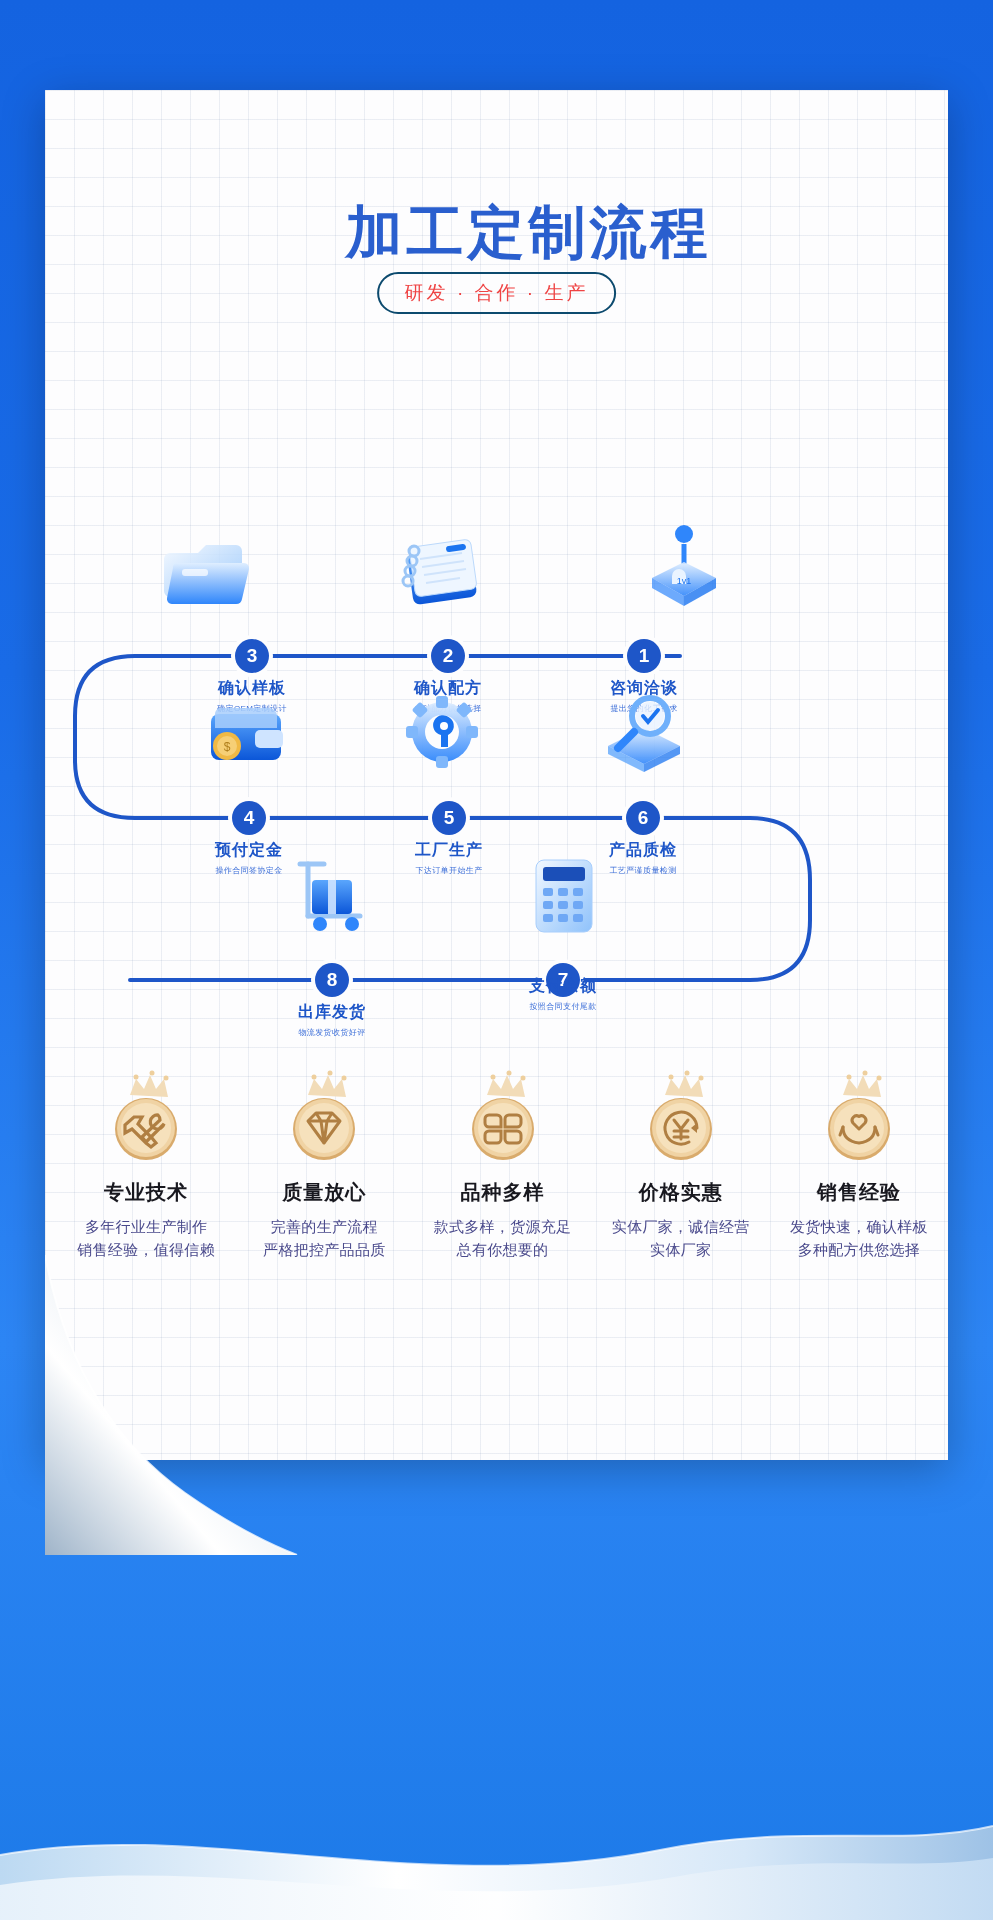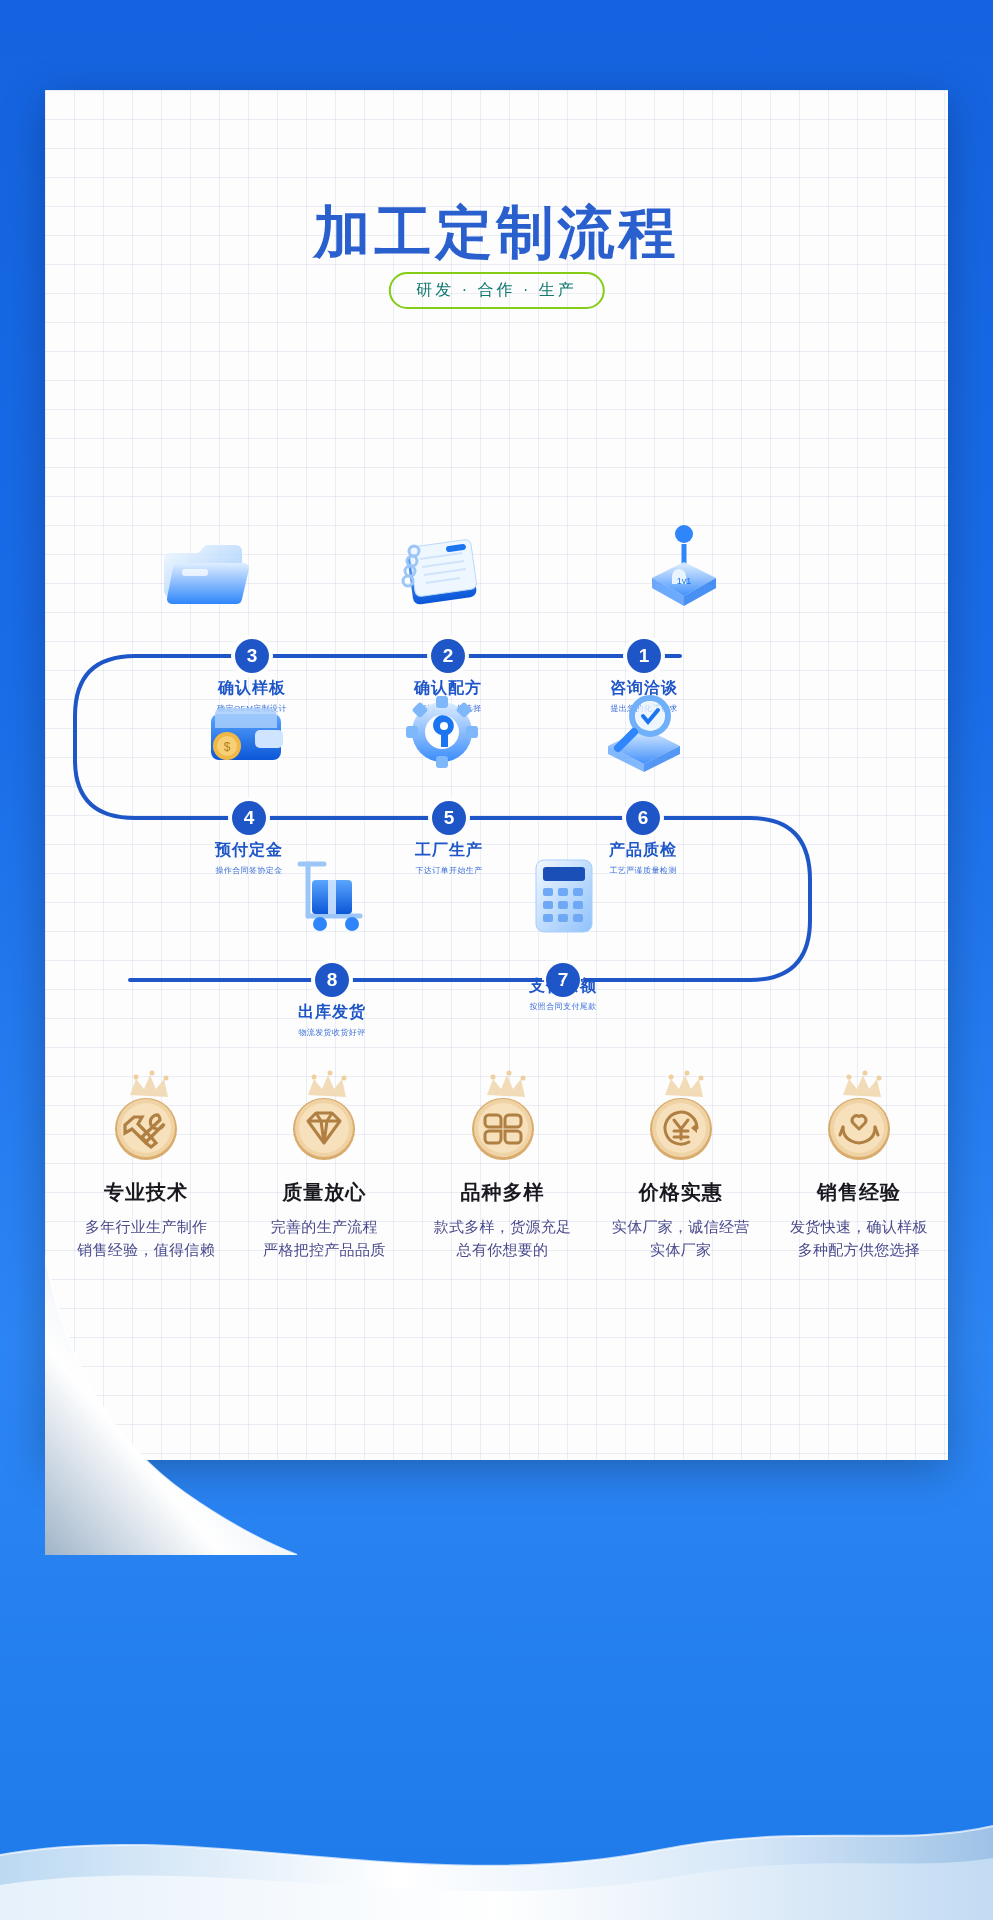--- a/index.html
+++ b/index.html
@@ -8,39 +8,40 @@
     font-family:"Liberation Sans", sans-serif;
     background:linear-gradient(180deg,#1463e0 0%,#1a6ce8 35%,#2d86f5 70%,#1d7ae8 100%);
     position:relative; overflow:hidden;
   }
 
   
   #paper{
     position:absolute; left:45px; top:90px; width:903px; height:1370px;
     background:#fdfdfe;
     box-shadow:0 10px 40px rgba(0,0,0,.25);
+    padding-left:32px;
   }
   #grid{
     position:absolute; inset:0;
     background-image:
       linear-gradient(to right, rgba(140,160,190,.16) 1px, transparent 1px),
       linear-gradient(to bottom, rgba(140,160,190,.16) 1px, transparent 1px);
     background-size:29px 29px;
     pointer-events:none;
   }
 
   
   .title{
     position:absolute; top:105px; width:100%; text-align:center;
     font-size:57px; font-weight:bold; color:#2a5fce; letter-spacing:4px;
   }
   .badge{
     position:absolute; top:182px; left:50%; transform:translateX(-50%);
-    border:2px solid #84cc16; border-radius:22px;
-    padding:6px 26px; font-size:16px; color:#0f766e; letter-spacing:3px;
+    border:2px solid #0c4a6e; border-radius:22px;
+    padding:6px 26px; font-size:19px; color:#ef4444; letter-spacing:3px;
     white-space:nowrap;
   }
 
   
   #flow{ position:absolute; left:0; top:330px; width:874px; height:610px; }
   #flowsvg{ position:absolute; left:0; top:0; }
 
   .icon{ position:absolute; width:110px; height:88px;
          transform:translateX(-50%); pointer-events:none; }
   .icon svg{ width:100%; height:100%; }

